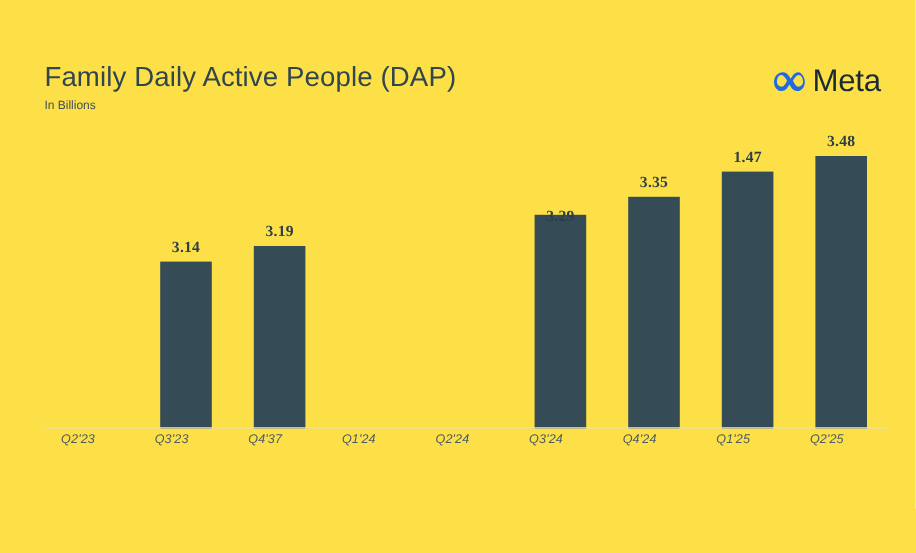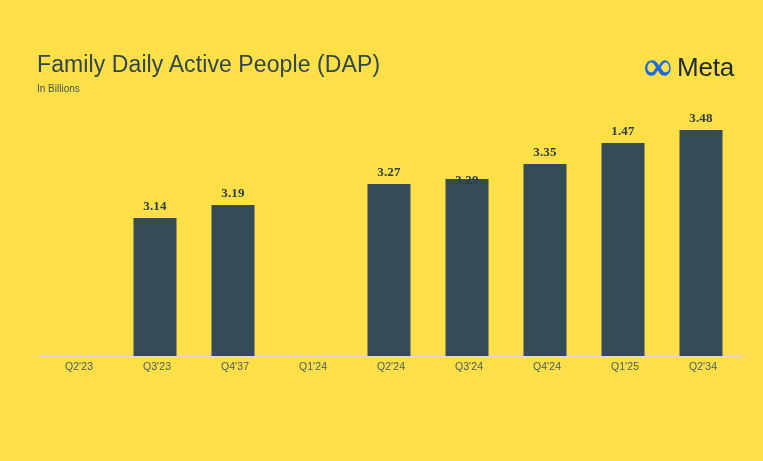--- a/index.html
+++ b/index.html
@@ -113,24 +113,25 @@
     position: absolute;
     left: 38px;
     top: 356px;
     width: 702px;
     height: 1px;
     background: #d7dde1;
   }
 
   .axis-labels {
     position: absolute;
-    left: 40px;
+    left: 26px;
     top: 360px;
     width: 702px;
     height: 18px;
+    font-style: italic;
   }
   .axis-label {
     position: absolute;
     top: 0;
     transform: translateX(-50%);
     font-size: 10.5px;
     font-weight: 400;
     color: #4b5a63;
     letter-spacing: 0.1px;
     white-space: nowrap;
@@ -157,24 +158,20 @@
 
   <div class="plot">
     <div class="bars" id="bars">
         <div class="bar-slot" style="left: 78px; width: 78px;">
           <div class="bar" style="height: 139.263px; background: rgb(53, 75, 86);"></div>
           <div class="bar-value" style="bottom: 143.263px;">3.14</div>
         </div>
         <div class="bar-slot" style="left: 156px; width: 78px;">
           <div class="bar" style="height: 152.158px; background: rgb(53, 75, 86);"></div>
           <div class="bar-value" style="bottom: 156.158px;">3.19</div>
-        </div>
-        <div class="bar-slot" style="left: 312px; width: 78px;">
-          <div class="bar" style="height: 172.789px; background: rgb(53, 75, 86);"></div>
-          <div class="bar-value" style="bottom: 176.789px;">3.27</div>
         </div>
         <div class="bar-slot" style="left: 390px; width: 78px;">
           <div class="bar" style="height: 177.947px; background: rgb(53, 75, 86);"></div>
           <div class="bar-value" style="bottom: 169px;">3.29</div>
         </div>
         <div class="bar-slot" style="left: 468px; width: 78px;">
           <div class="bar" style="height: 193.421px; background: rgb(53, 75, 86);"></div>
           <div class="bar-value" style="bottom: 197.421px;">3.35</div>
         </div>
         <div class="bar-slot" style="left: 546px; width: 78px;">
@@ -191,16 +188,16 @@
   <div class="axis-line"></div>
   <div class="axis-labels" id="axis-labels">
       <div class="axis-label" style="left: 39px;">Q2'23</div>
       <div class="axis-label" style="left: 117px;">Q3'23</div>
       <div class="axis-label" style="left: 195px;">Q4'37</div>
       <div class="axis-label" style="left: 273px;">Q1'24</div>
       <div class="axis-label" style="left: 351px;">Q2'24</div>
       <div class="axis-label" style="left: 429px;">Q3'24</div>
       <div class="axis-label" style="left: 507px;">Q4'24</div>
       <div class="axis-label" style="left: 585px;">Q1'25</div>
-      <div class="axis-label" style="left: 663px;">Q2'34</div>
+      <div class="axis-label" style="left: 663px;">Q2'25</div>
     </div>
 
 </div>
 
 </body></html>

